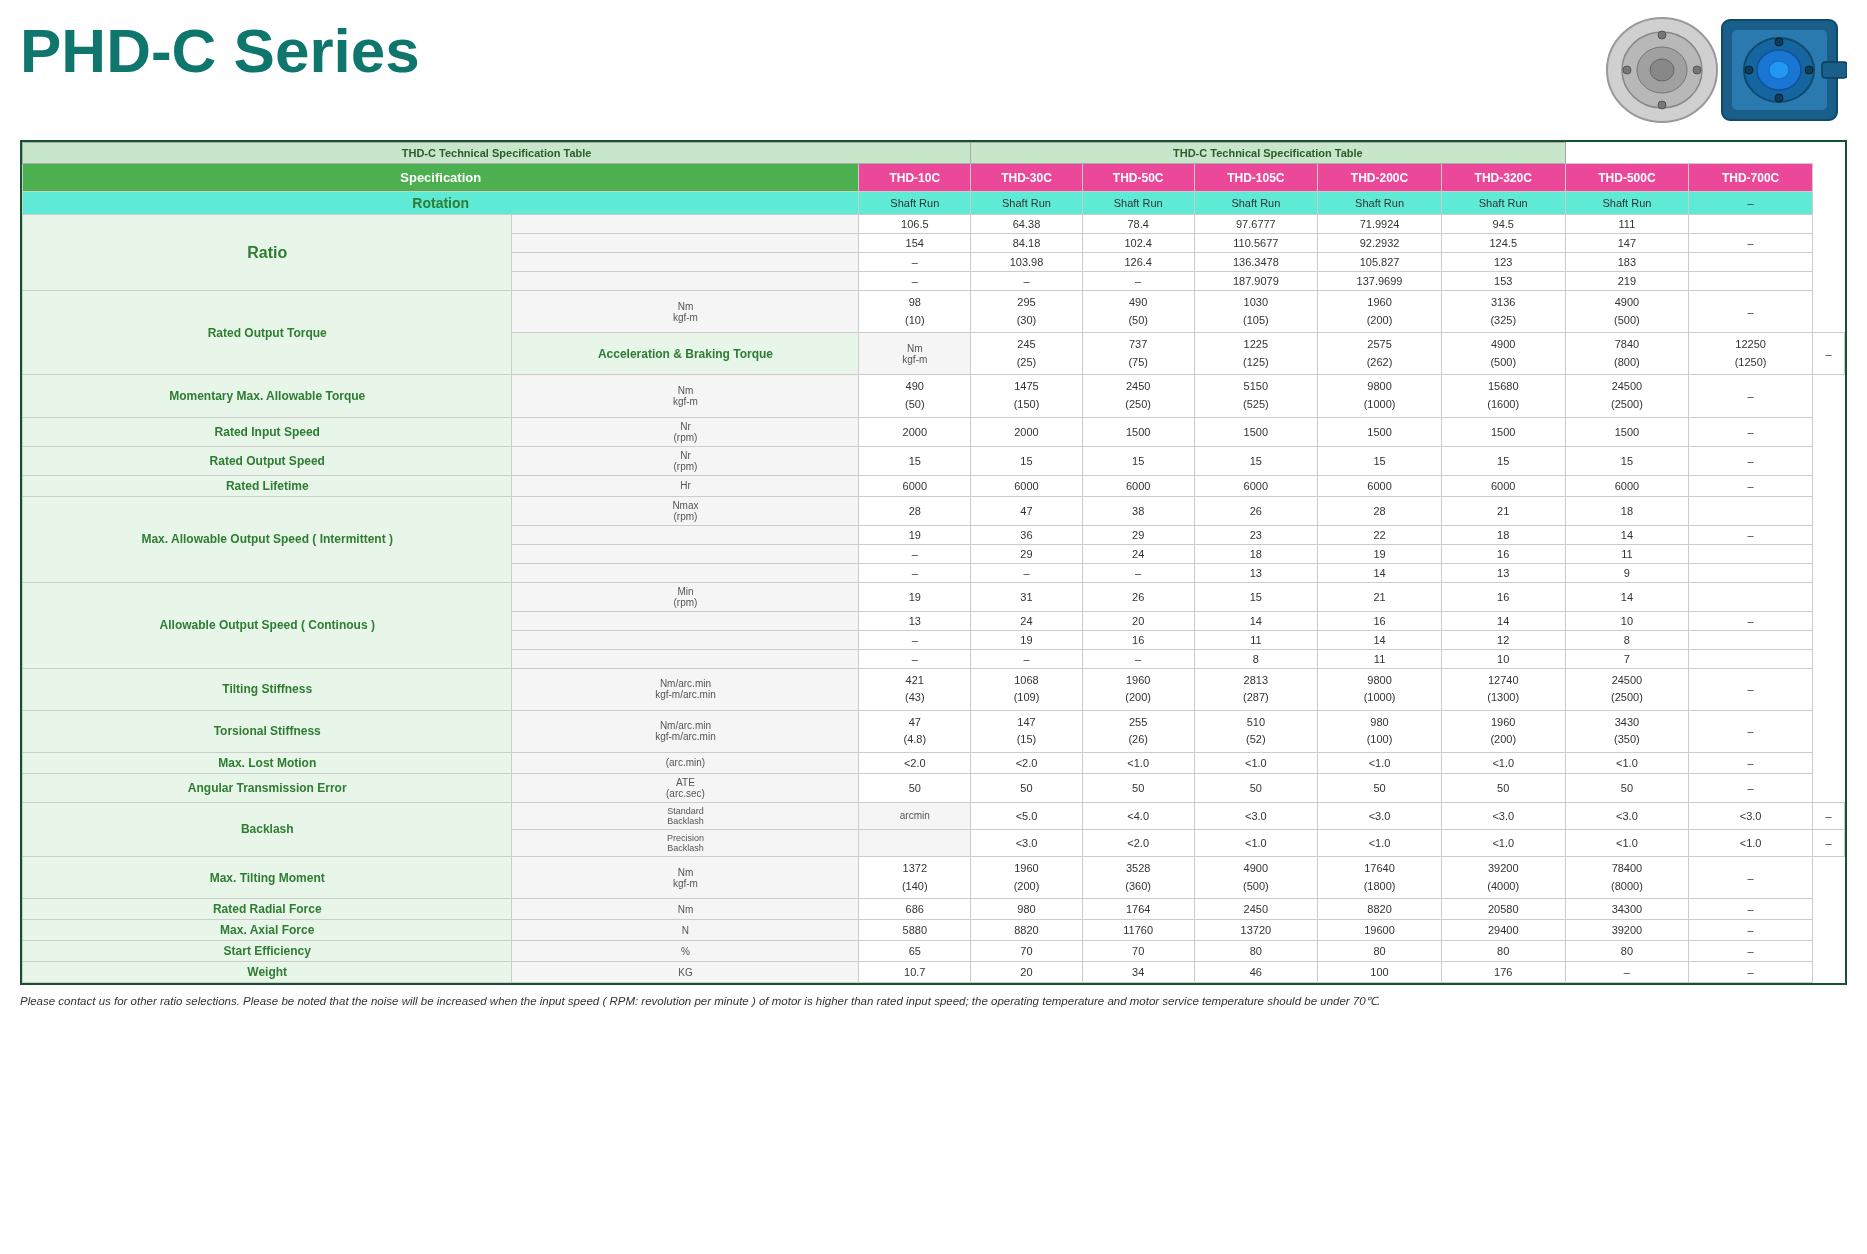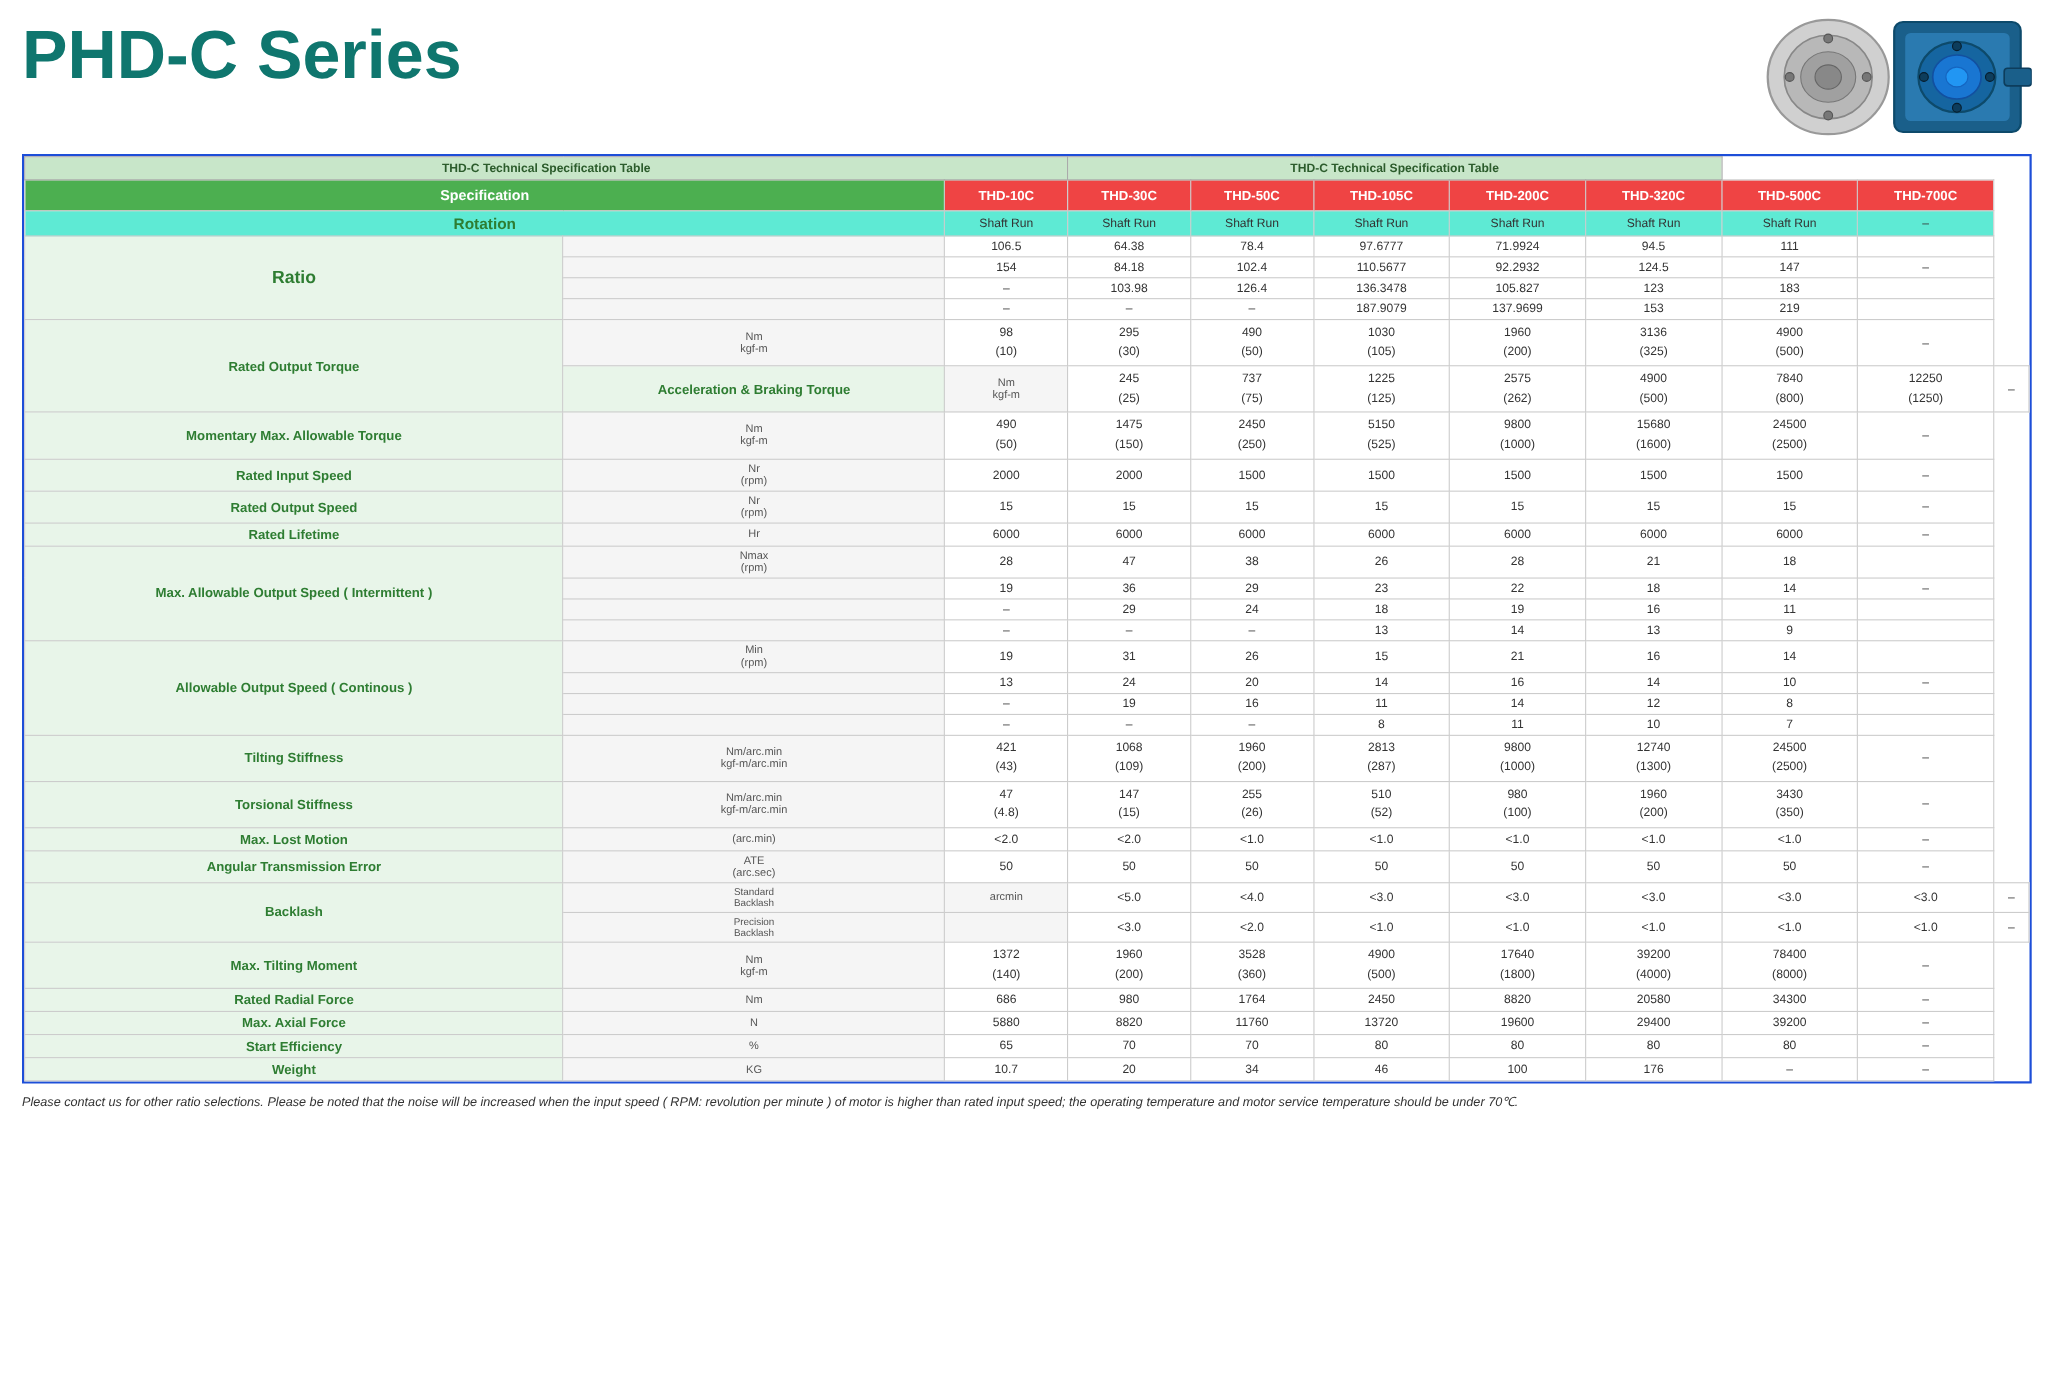--- a/index.html
+++ b/index.html
@@ -52,21 +52,21 @@
 
     th.col-spec {
       background-color: #4caf50;
       color: white;
       font-weight: bold;
       font-size: 13px;
       padding: 6px 8px;
     }
 
     th.col-model {
-      background-color: #ef4444;
+      background-color: #ec4899;
       color: white;
       font-weight: bold;
       font-size: 12px;
       padding: 5px 4px;
       text-align: center;
     }
 
     td, th {
       border: 1px solid #ccc;
       padding: 3px 5px;
@@ -107,21 +107,21 @@
     }
 
     .footer-text {
       margin-top: 8px;
       font-size: 11.5px;
       color: #333;
       font-style: italic;
     }
 
     .main-table-wrapper {
-      border: 2px solid #1d4ed8;
+      border: 2px solid #14532d;
     }
 
     td.multi-line {
       line-height: 1.6;
     }
   </style>
 </head>
 <body>
 
 <div class="header">

